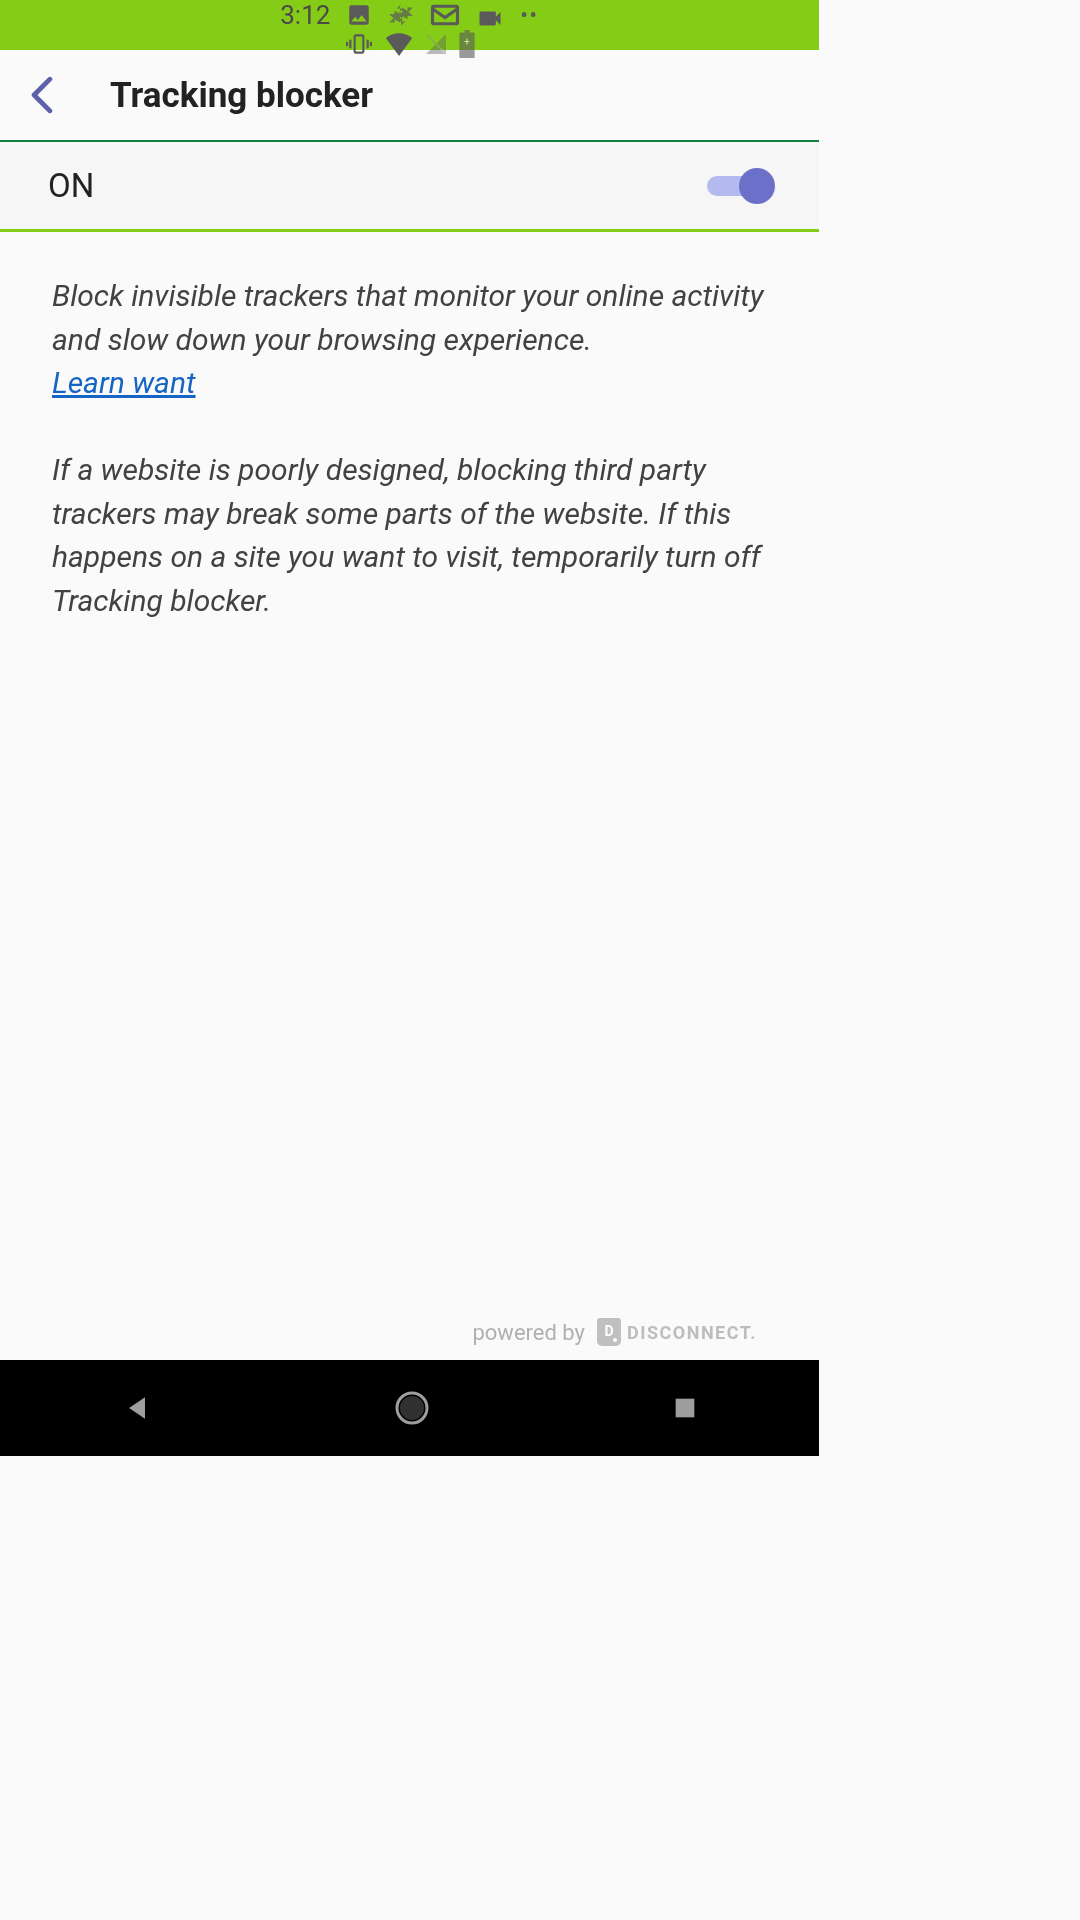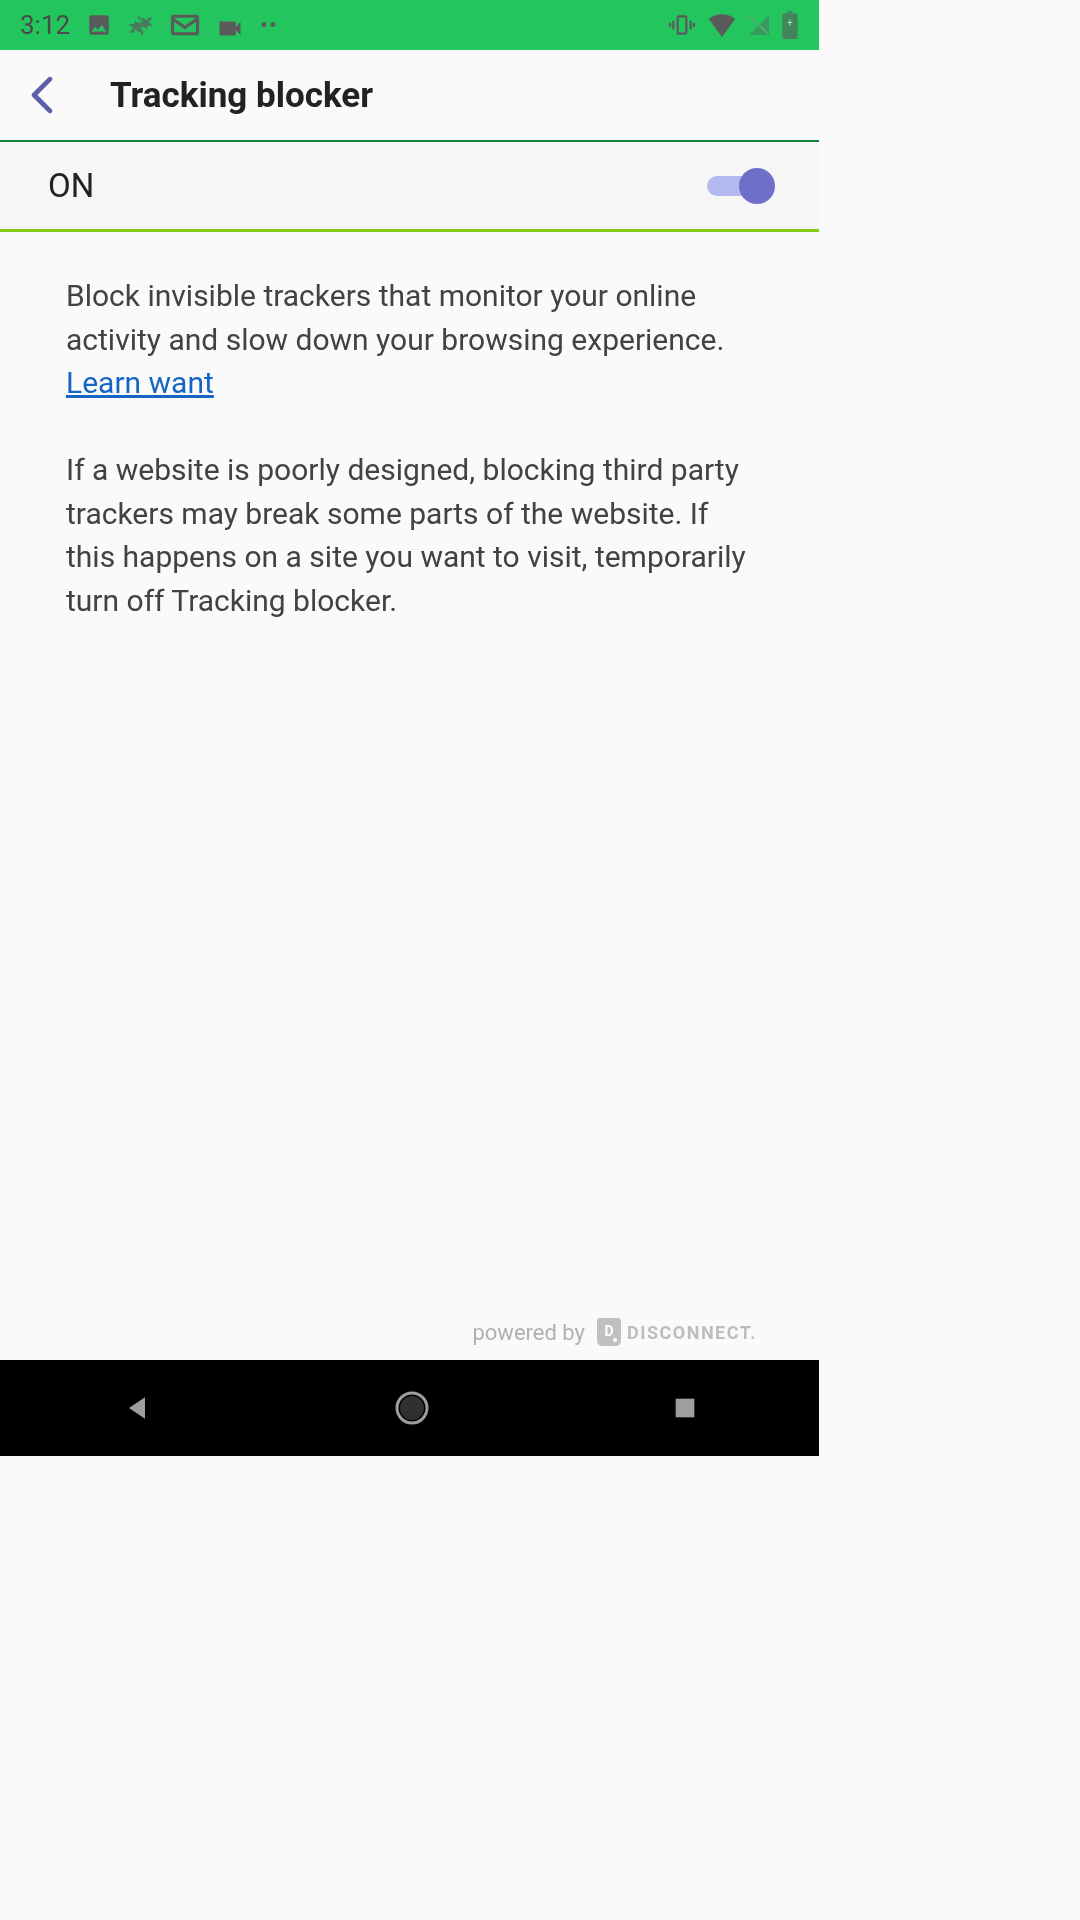--- a/index.html
+++ b/index.html
@@ -15,22 +15,23 @@
       background: #fafafa;
       position: relative;
       overflow: hidden;
     }
     
     .status-bar {
       height: 50px;
       display: flex;
       justify-content: space-between;
       align-items: center;
-      padding: 0 20px;
-      background: #22c55e;
+      padding: 0 36px;
+      background: #84cc16;
+      flex-direction: column;
     }
     
     .status-left {
       display: flex;
       align-items: center;
       gap: 16px;
     }
     
     .status-right {
       display: flex;
@@ -109,22 +110,23 @@
       position: absolute;
       width: 36px;
       height: 36px;
       background: #6d70c9;
       border-radius: 50%;
       right: -4px;
       top: 0;
     }
     
     .content {
-      padding: 42px 66px;
+      padding: 42px 52px;
       background: #fafafa;
+      font-style: italic;
     }
     
     .description {
       font-size: 30px;
       color: #424242;
       line-height: 1.45;
       margin-bottom: 4px;
     }
     
     .learn-more {

